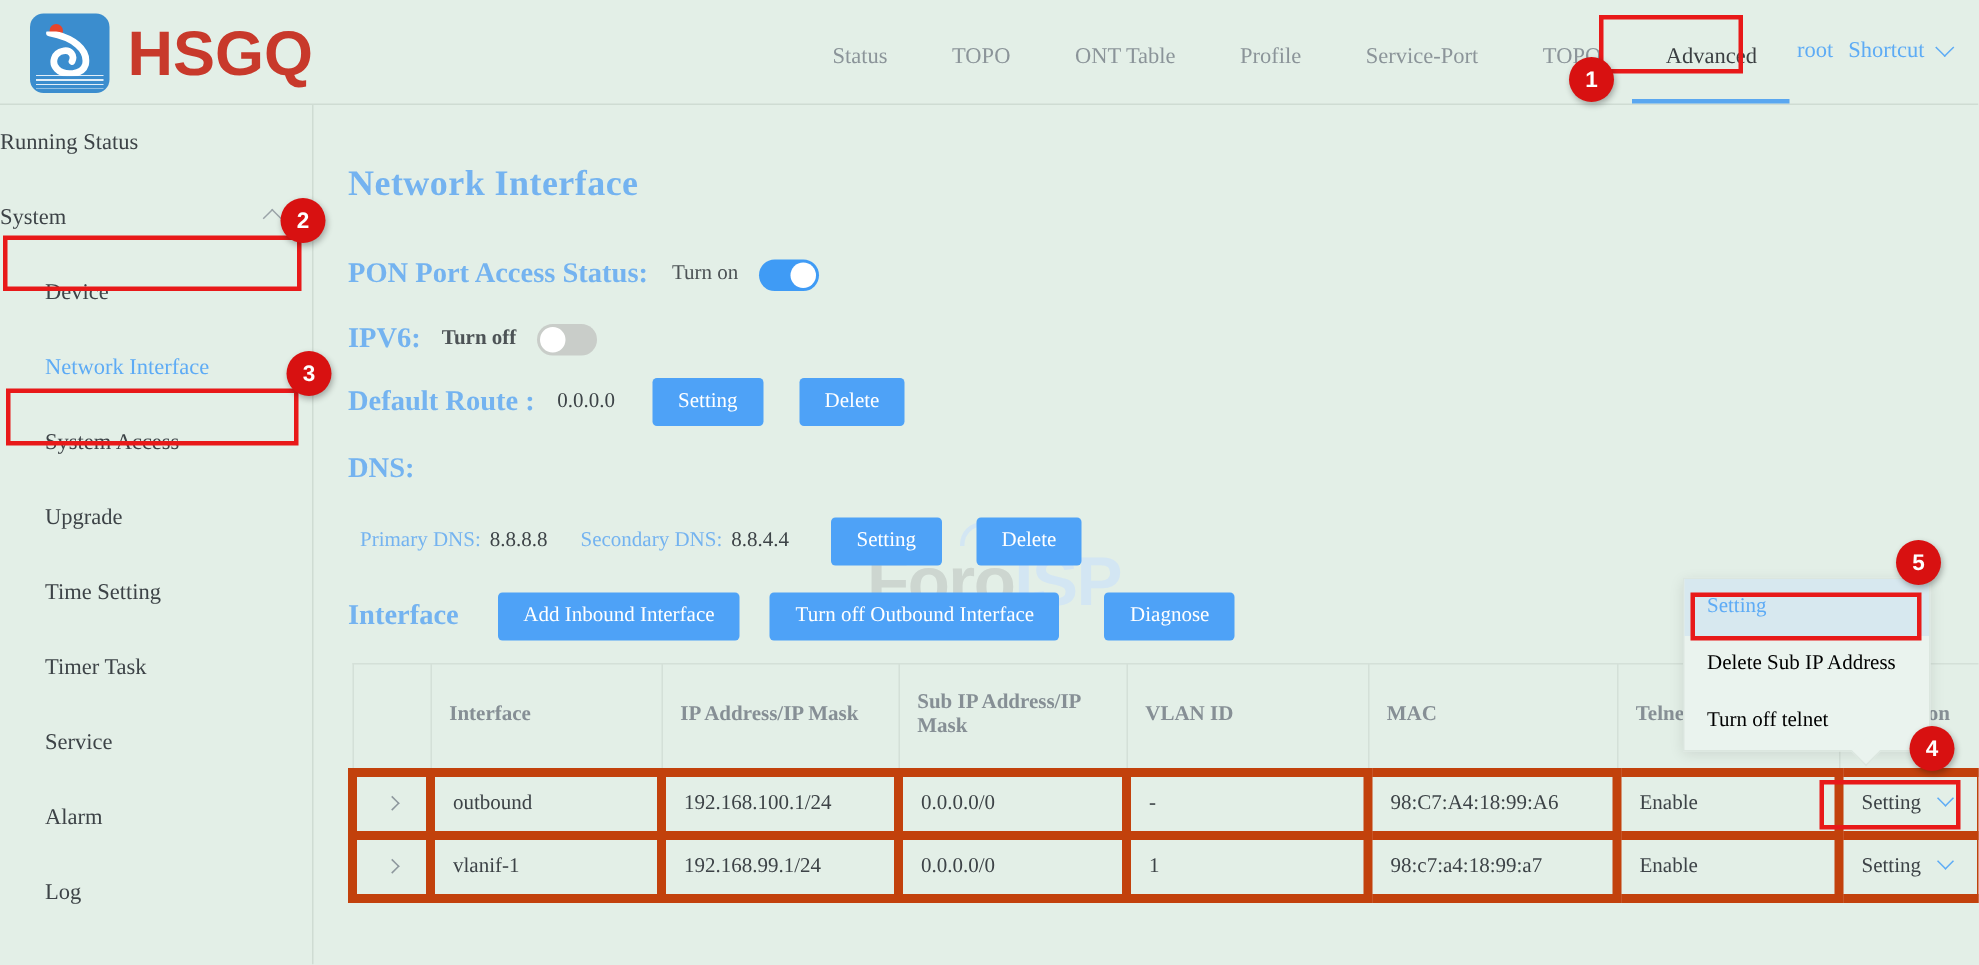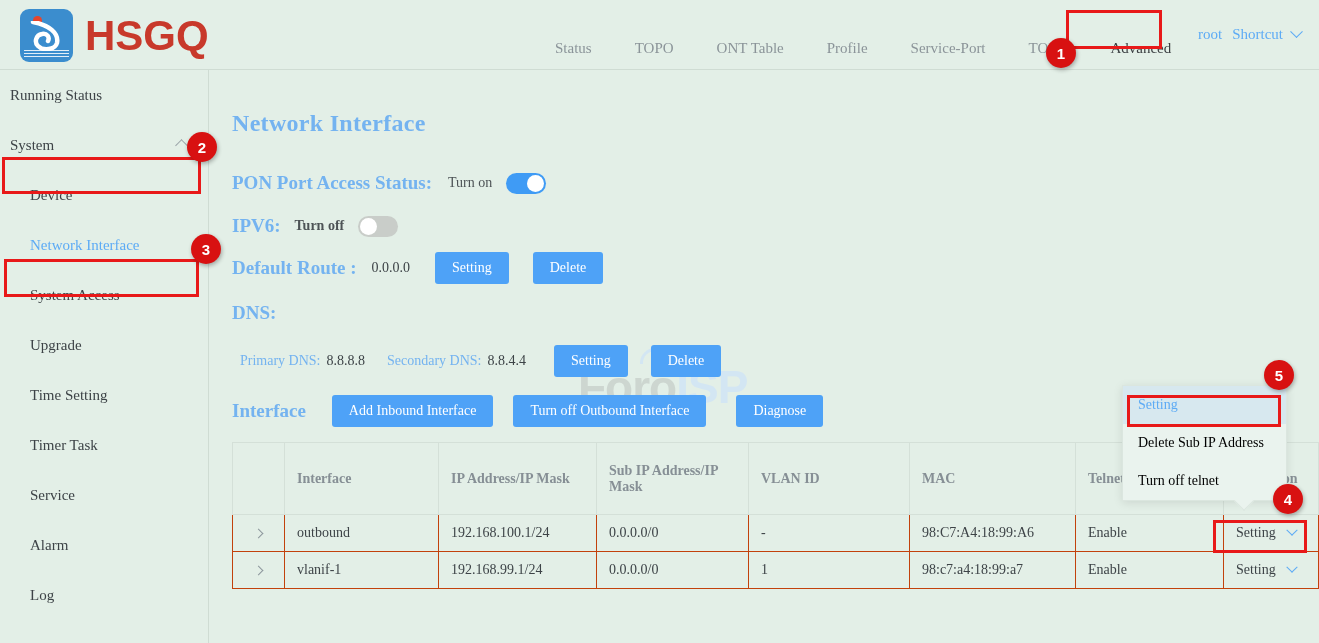--- a/index.html
+++ b/index.html
@@ -32,21 +32,21 @@
   .logo-mark .lines {
     position: absolute; left: 4px; bottom: 3px; width: 45px; height: 9px;
     background: repeating-linear-gradient(to bottom, #ffffff 0px, #ffffff 1px, #3b8dce 1px, #3b8dce 3px);
     opacity: .85;
   }
   .logo-text {
     margin-left: 12px; font-family: "Liberation Sans", sans-serif;
     font-weight: bold; font-size: 42px; color: #c8392b; letter-spacing: 0px;
   }
 
-  .nav { position: absolute; left: 555px; top: 14px; height: 69px; display: flex; align-items: flex-start; }
+  .nav { position: absolute; left: 555px; top: 4px; height: 69px; display: flex; align-items: flex-start; }
   .nav-item {
     font-size: 15px; color: #8b9499; padding: 0 0; margin-right: 43px;
     font-family: "Liberation Serif", serif; white-space: nowrap; cursor: pointer;
     position: relative; line-height: 69px;
   }
   .nav-item.active { color: #3b3f42; }
   .nav-item.active::after {
     content: ""; position: absolute; left: -22px; right: -22px; bottom: 4px;
     height: 3px; background: #5aa7f0;
   }
@@ -58,21 +58,21 @@
     border-right: 1.6px solid #5dabf5; border-bottom: 1.6px solid #5dabf5;
     transform: rotate(45deg) translate(-2px,-2px);
   }
 
   
   .sidebar {
     position: absolute; left: 0; top: 70px; width: 209px; height: 573px;
     background: #e3efe7; border-right: 1px solid #cfdcd3;
   }
   .side-item {
-    height: 50px; line-height: 50px; padding-left: 10px;
+    height: 50px; line-height: 50px; 
     font-size: 15px; color: #3d4347; cursor: pointer; position: relative;
   }
   .side-item.sub { padding-left: 30px; }
   .side-item.active { color: #5dabf5; }
   .caret-up {
     position: absolute; right: 22px; top: 21px; width: 9px; height: 9px;
     border-left: 1.5px solid #9aa3a8; border-top: 1.5px solid #9aa3a8;
     transform: rotate(45deg);
   }
 
@@ -134,21 +134,21 @@
     position: absolute; left: 22px; top: 372px; width: 1086px;
     border-collapse: collapse; table-layout: fixed;
     font-family: "Liberation Serif", serif;
   }
   .tbl th {
     border: 1px solid #d4e0d8; background: #e3efe7;
     color: #868f95; font-size: 14px; font-weight: bold; text-align: left;
     padding: 11px 12px; height: 72px; vertical-align: middle;
   }
   .tbl td {
-    border: 1px solid #c2410c; background: #e3efe7;
+    border: 6px solid #c2410c; background: #e3efe7;
     color: #3d4347; font-size: 14px; padding: 10px 12px; height: 36px;
   }
   .tbl .c-exp { width: 52px; text-align: center; color: #8d979d; }
   .chev-r {
     display: inline-block; width: 7px; height: 7px;
     border-right: 1.5px solid #8d979d; border-top: 1.5px solid #8d979d;
     transform: rotate(45deg);
   }
   .cell-setting { color: #5dabf5; cursor: pointer; white-space: nowrap; }
   .cell-setting .cv {

